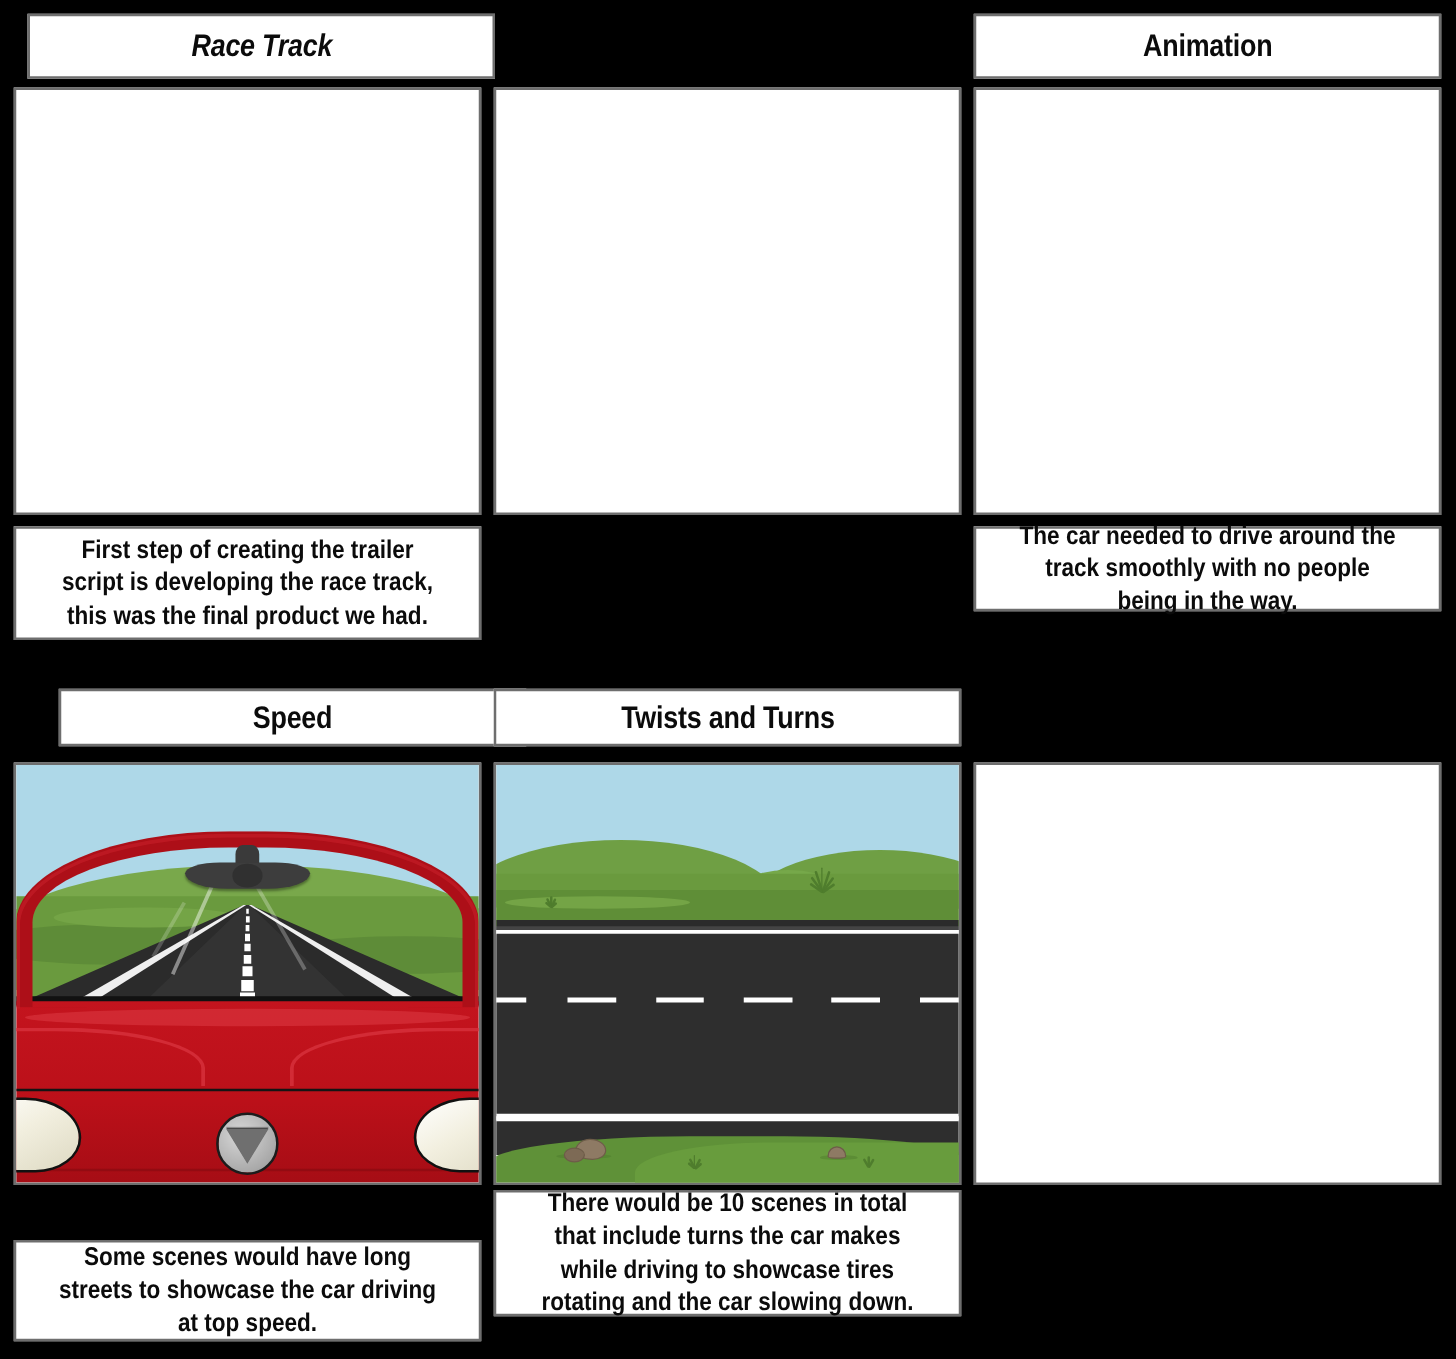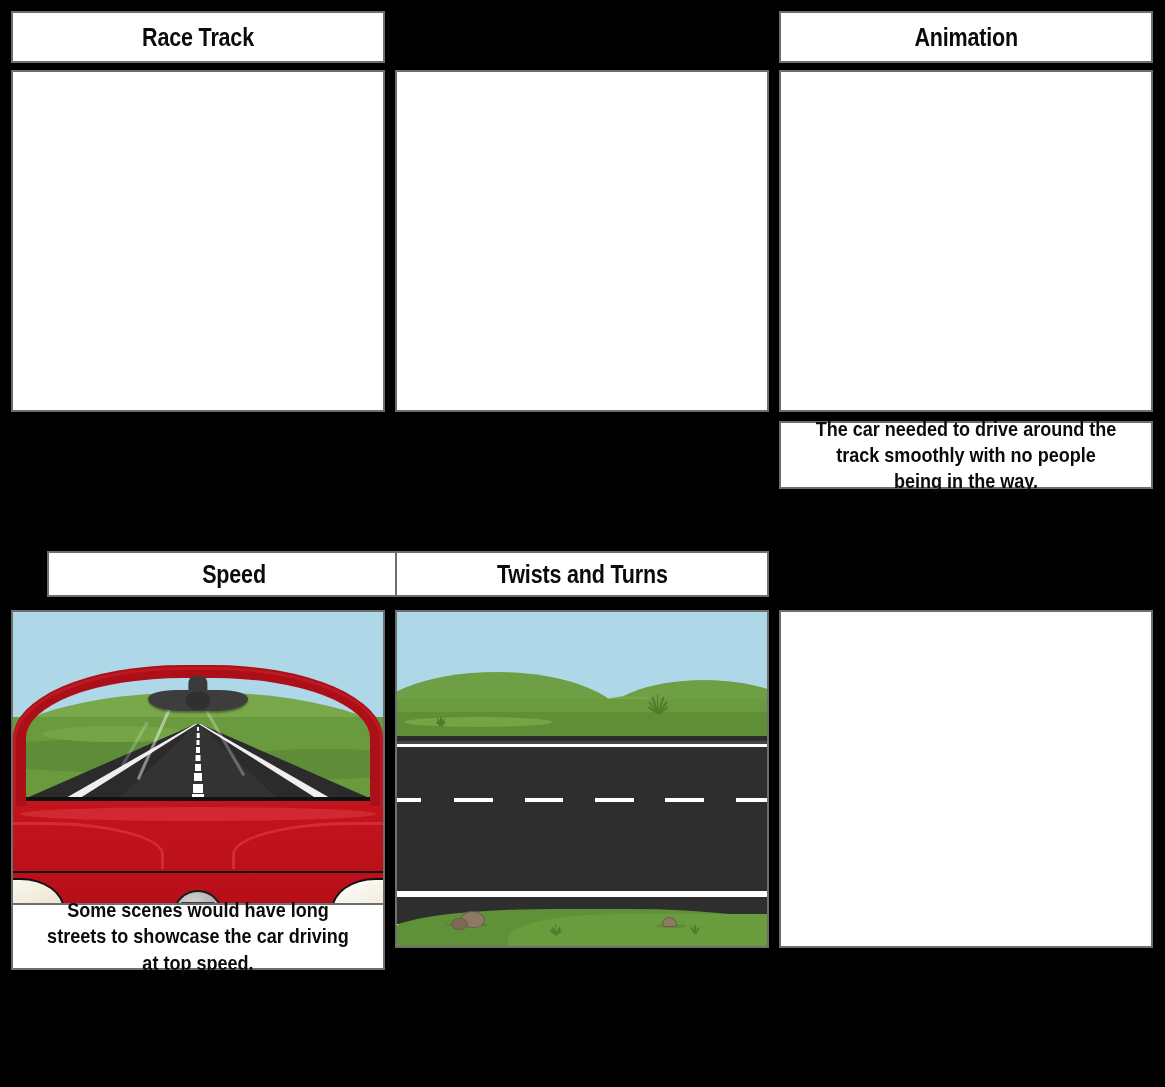--- a/index.html
+++ b/index.html
@@ -270,31 +270,34 @@
     transform-origin:bottom center;border-radius:1px;
   }
   .tt-shadow-a{position:absolute;left:13%;top:93%;width:12%;height:1.4%;background:#4f7d2d;border-radius:50%;opacity:.55;}
   .tt-shadow-c{position:absolute;left:70%;top:93.4%;width:8%;height:1.1%;background:#4f7d2d;border-radius:50%;opacity:.5;}
 </style>
 </head>
 <body>
 
 <div class="board">
 
-  <div class="panel title-box" style="left:11px;top:11px;width:374px;height:52px;">
+  <div class="panel title-box" style="left:22px;top:11px;width:374px;height:52px;font-style:italic;">
     <span class="title-text">Race Track</span>
   </div>
   <div class="panel title-box" style="left:779px;top:11px;width:374px;height:52px;">
     <span class="title-text">Animation</span>
   </div>
 
   <div class="panel art-box" style="left:11px;top:70px;width:374px;height:342px;"></div>
   <div class="panel art-box" style="left:395px;top:70px;width:374px;height:342px;"></div>
   <div class="panel art-box" style="left:779px;top:70px;width:374px;height:342px;"></div>
 
+  <div class="panel caption-box" style="left:11px;top:421px;width:374px;height:91px;">
+    <div class="caption-text">First step of creating the trailer script is developing the race track, this was the final product we had.</div>
+  </div>
   <div class="panel caption-box" style="left:779px;top:421px;width:374px;height:68px;">
     <div class="caption-text">The car needed to drive around the track smoothly with no people being in the way.</div>
   </div>
 
   <div class="panel title-box" style="left:11px;top:551px;width:374px;height:46px;margin-left:36px;">
     <span class="title-text">Speed</span>
   </div>
   <div class="panel title-box" style="left:395px;top:551px;width:374px;height:46px;">
     <span class="title-text">Twists and Turns</span>
   </div>
@@ -413,17 +416,20 @@
       <div class="grass-tuft" style="left:79%;top:93.5%;height:10px;width:12px;">
         <span style="left:5px;height:9px;transform:rotate(0deg);"></span>
         <span style="left:5px;height:8px;transform:rotate(30deg);"></span>
         <span style="left:5px;height:8px;transform:rotate(-30deg);"></span>
       </div>
     </div>
   </div>
 
   <div class="panel art-box" style="left:779px;top:610px;width:374px;height:338px;"></div>
 
-  <div class="panel caption-box" style="left:11px;top:903px;width:374px;height:67px;align-items:center;">
+  <div class="panel caption-box" style="left:11px;top:992px;width:374px;height:81px;align-items:center;">
     <div class="caption-text">Some scenes would have long streets to showcase the car driving at top speed.</div>
   </div>
+  <div class="panel caption-box" style="left:395px;top:952px;width:374px;height:101px;">
+    <div class="caption-text">There would be 10 scenes in total that include turns the car makes while driving to showcase tires rotating and the car slowing down.</div>
+  </div>
 
 </div>
 
 </body></html>

